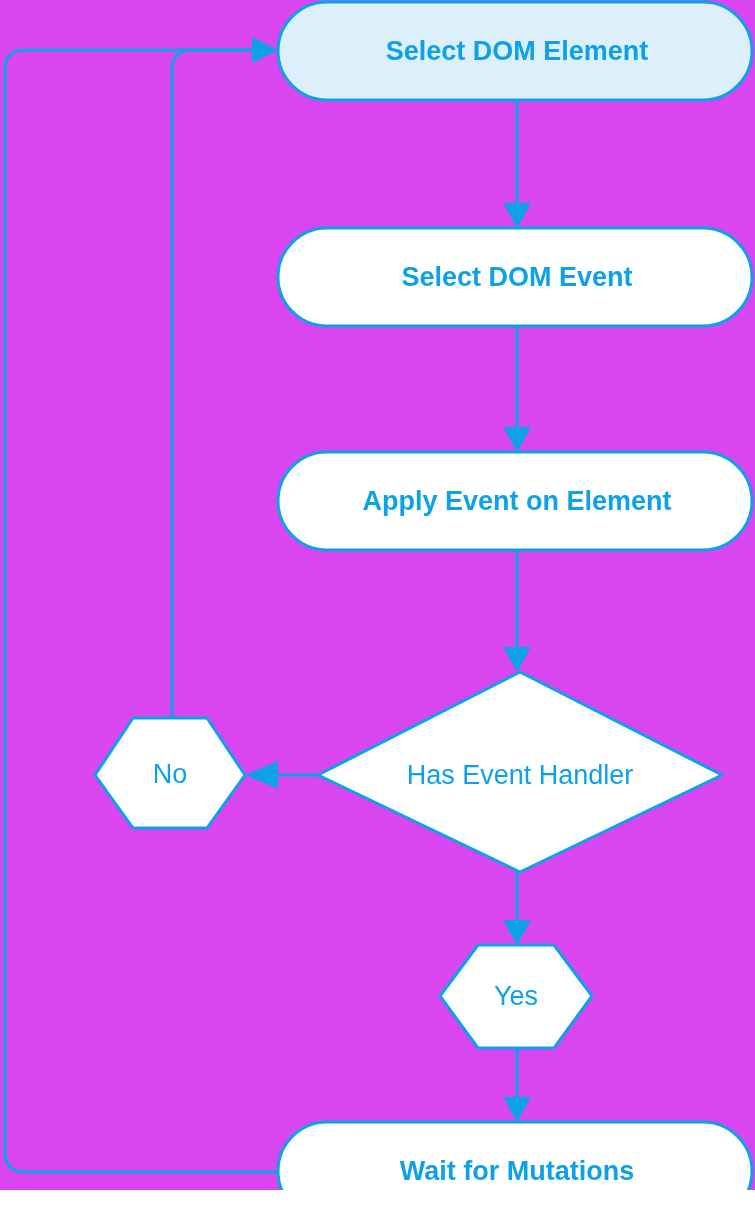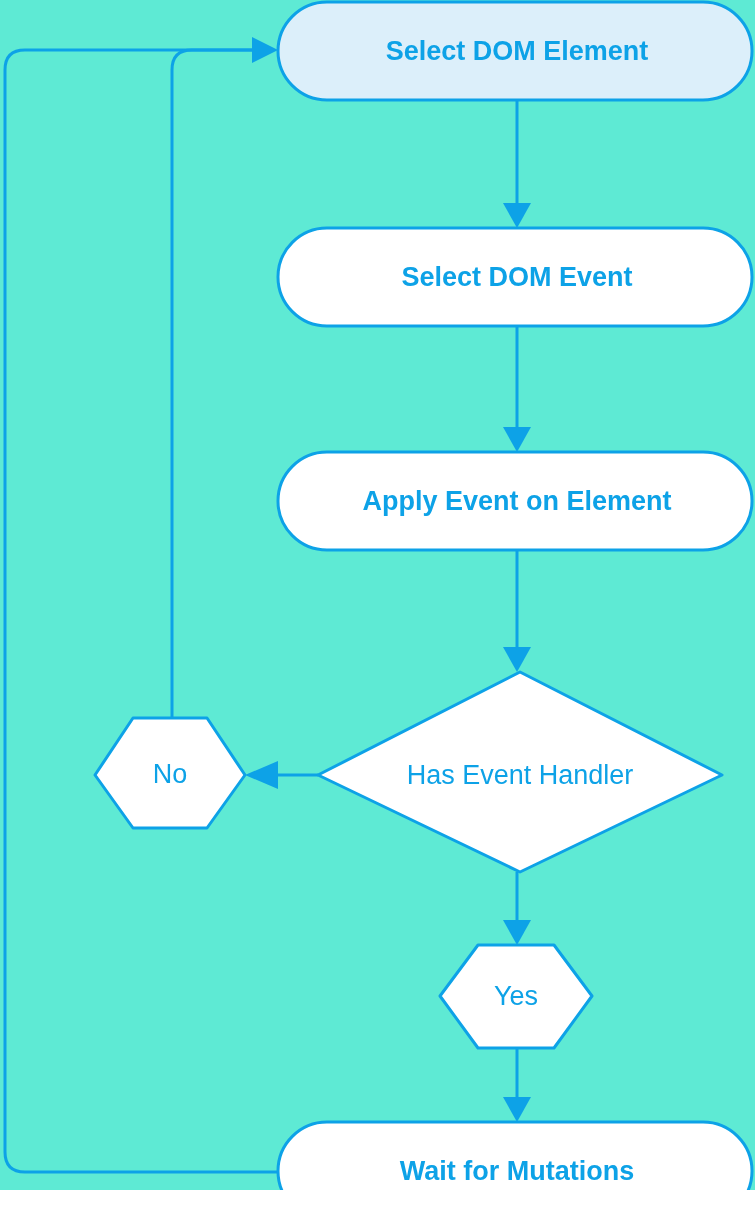--- a/index.html
+++ b/index.html
@@ -9,21 +9,21 @@
     background: #ffffff;
   }
   body {
     font-family: "Liberation Sans", sans-serif;
   }
   #diagram-root {
     position: relative;
     width: 755px;
     height: 1190px;
     overflow: hidden;
-    background: #5eead4;
+    background: #d946ef;
   }
   #flow-svg {
     position: absolute;
     top: 0;
     left: 0;
     width: 755px;
     height: 1223px;
     display: block;
   }
   .node-shape {

